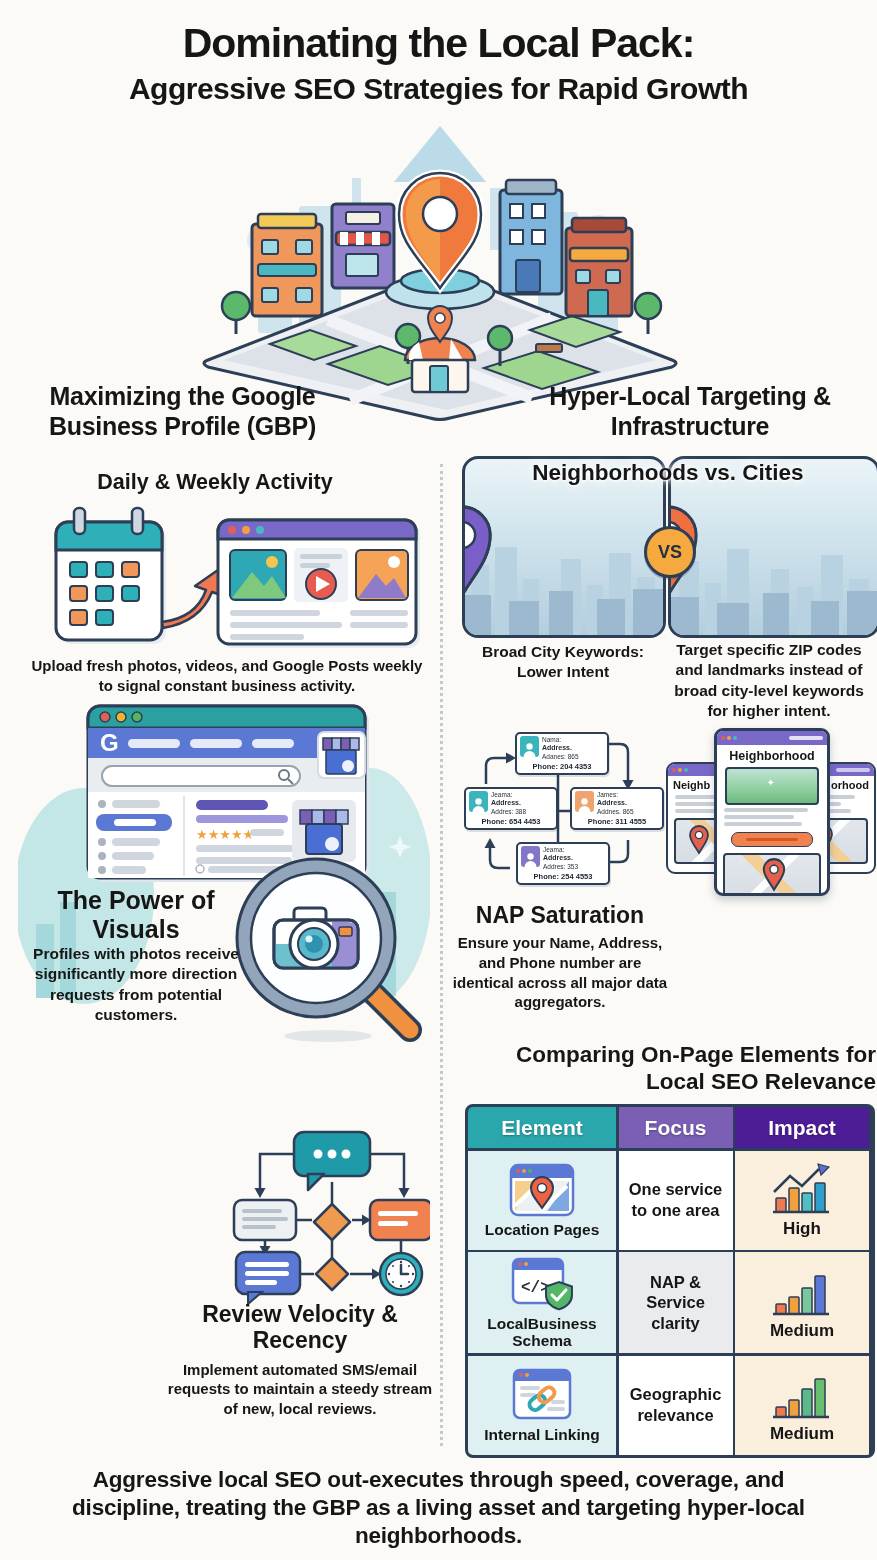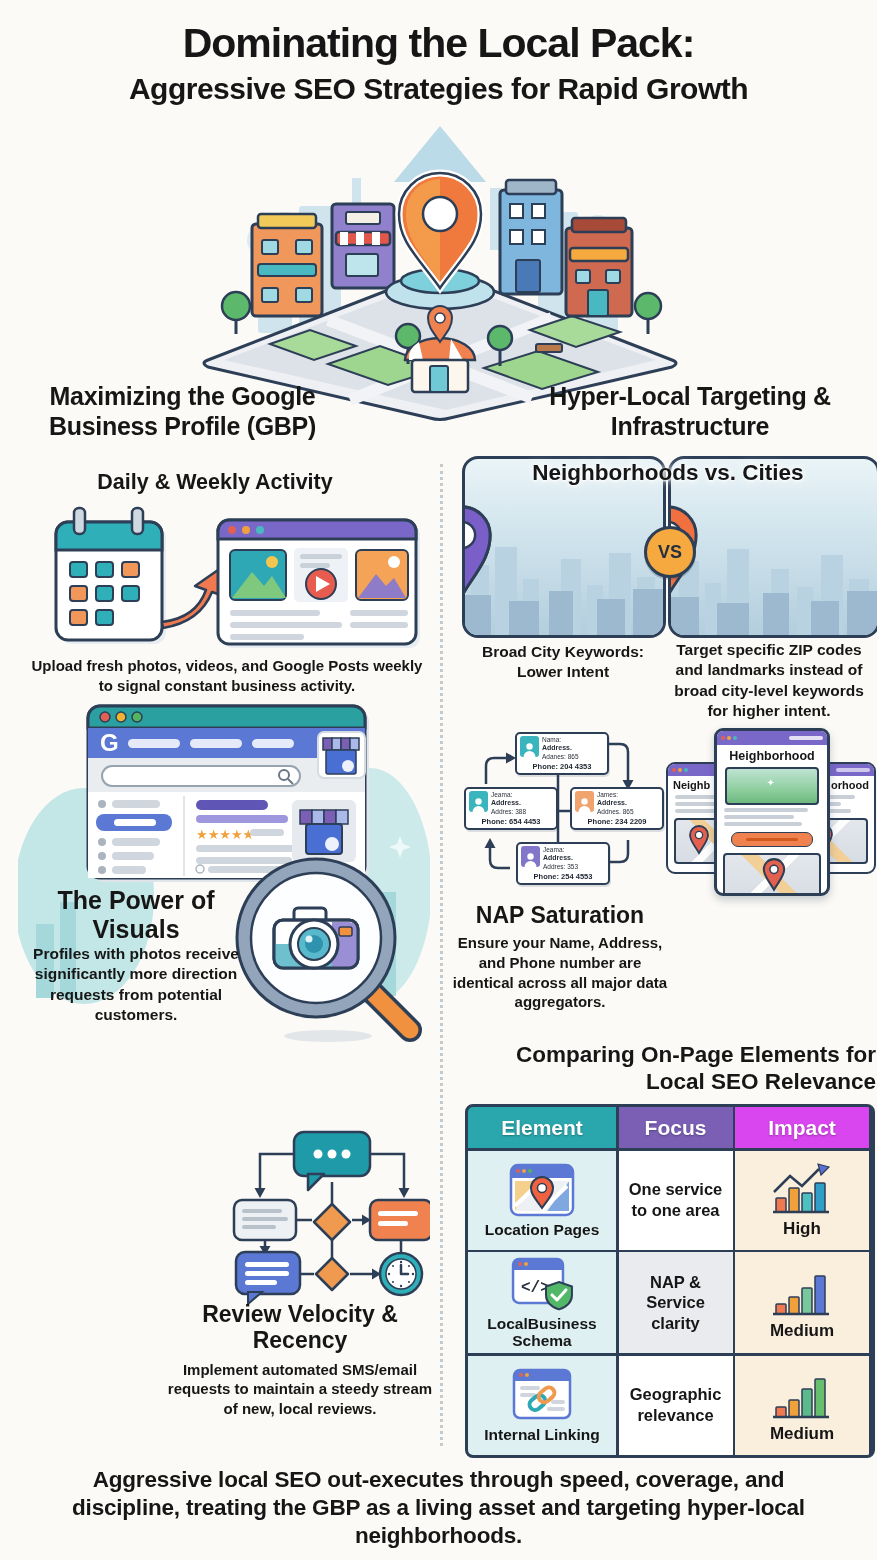--- a/index.html
+++ b/index.html
@@ -76,21 +76,21 @@
   .landing-text h3{font-size:21.5px;font-weight:800;line-height:1.12;}
   .landing-text p{font-size:14.5px;margin-top:4px;}
 
   
   .table-heading{left:458px;top:1042px;width:418px;font-size:22.5px;font-weight:800;line-height:1.18;text-align:right;}
   .seo-table{left:465px;top:1104px;width:404px;display:grid;grid-template-columns:148px 114px 134px;
              grid-template-rows:41px 99px 101px 99px;gap:2.5px;background:#2d3e57;
              border:3px solid #2d3e57;border-radius:8px;overflow:hidden;}
   .th{display:flex;align-items:center;justify-content:center;color:#fff;font-size:21px;font-weight:800;
       text-shadow:0 1px 2px rgba(0,0,0,.3);}
-  .th.el{background:#2aa7ac;} .th.fo{background:#7a5fb5;} .th.im{background:#d946ef;}
+  .th.el{background:#2aa7ac;} .th.fo{background:#7a5fb5;} .th.im{background:#4c1d95;}
   .td{display:flex;flex-direction:column;align-items:center;justify-content:center;gap:3px;padding:4px;}
   .td.el{background:#def0f1;font-size:15.5px;font-weight:800;text-align:center;line-height:1.1;}
   .td.fo{background:#ffffff;font-size:16.5px;font-weight:800;text-align:center;line-height:1.25;}
   .td.fo.alt{background:#e9ebee;}
   .td.im{background:#faeedd;font-size:17px;font-weight:800;}
 
   
   .flow-art{left:222px;top:1124px;width:208px;height:180px;}
   .review-text{left:162px;top:1302px;width:276px;}
   .review-text h3{font-size:23px;font-weight:800;line-height:1.12;}
@@ -472,21 +472,21 @@
               <circle cx="6.5" cy="4.5" r="3.2" fill="#fff"></circle>
               <path d="M0.5 15 a6 6 0 0 1 12 0 z" fill="#fff"></path>
             </svg>
           </div>
         <div class="nap-lines">
             <div>James:</div>
             <div class="b">Address.</div>
             <div>Addnes. 865</div>
           </div>
         </div>
-      <div class="nap-phone">Phone: 234 2209</div>
+      <div class="nap-phone">Phone: 311 4555</div>
     </div>
     <div class="nap-card" style="left:58px;top:112px;">
       <div class="nap-top">
           <div class="nap-avatar" style="background:#8176c9;">
             <svg width="13" height="15" viewBox="0 0 13 15">
               <circle cx="6.5" cy="4.5" r="3.2" fill="#fff"></circle>
               <path d="M0.5 15 a6 6 0 0 1 12 0 z" fill="#fff"></path>
             </svg>
           </div>
         <div class="nap-lines">

